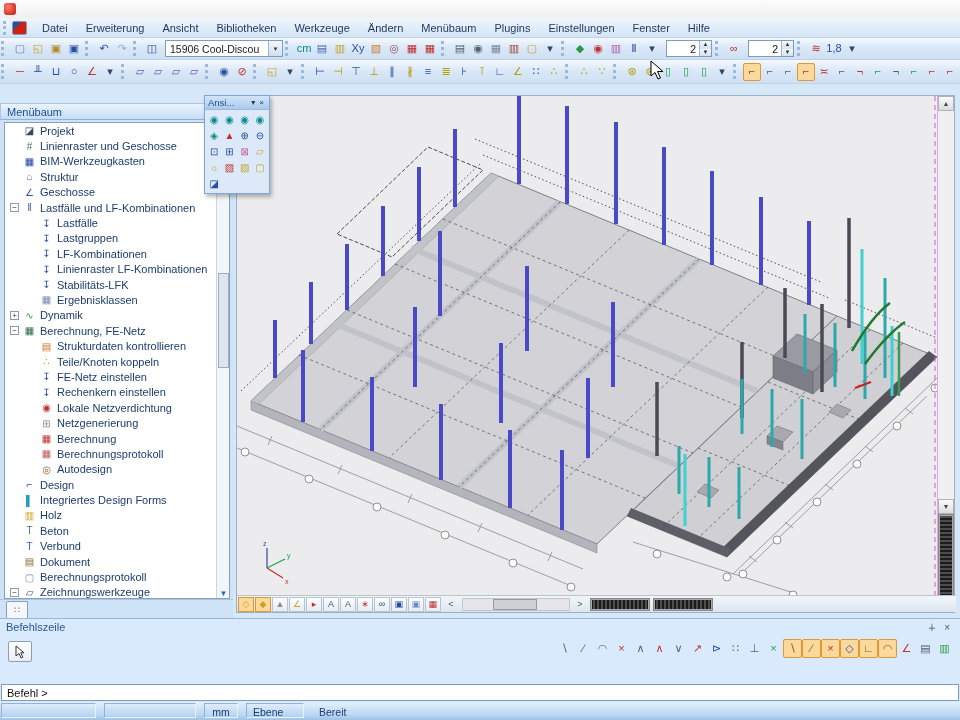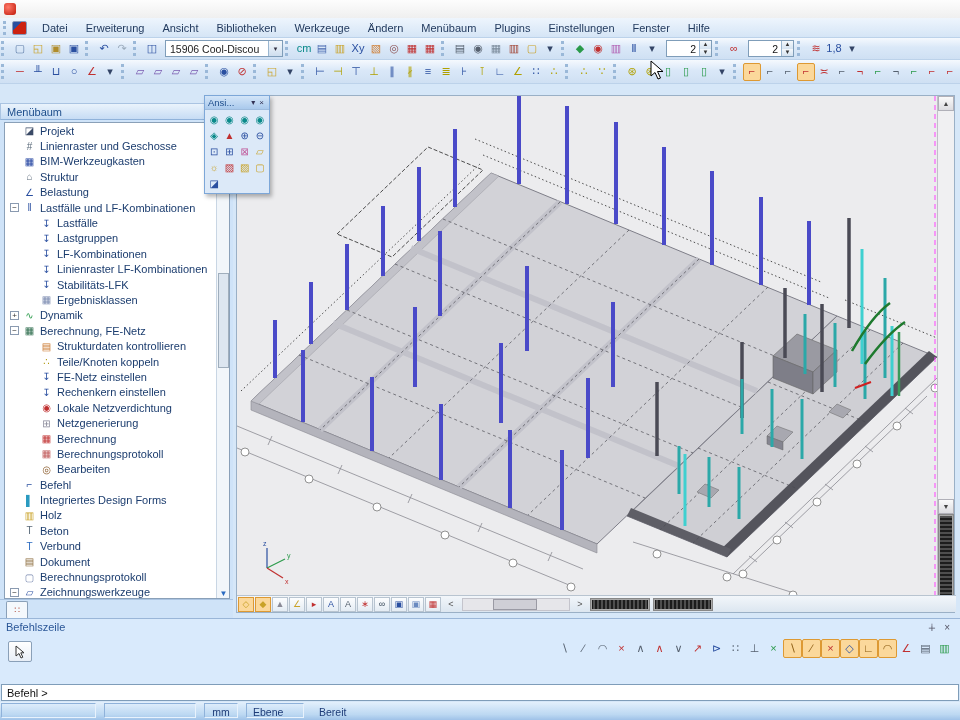--- a/index.html
+++ b/index.html
@@ -472,21 +472,21 @@
           <span class="tlab">BIM-Werkzeugkasten</span>
         </div>
         <div class="trow" style="padding-left: 5px;">
           <span class="texp"></span>
           <span class="tico" style="color: rgb(90, 106, 122);">⌂</span>
           <span class="tlab">Struktur</span>
         </div>
         <div class="trow" style="padding-left: 5px;">
           <span class="texp"></span>
           <span class="tico" style="color: rgb(42, 79, 160);">∠</span>
-          <span class="tlab">Belastung</span>
+          <span class="tlab">Geschosse</span>
         </div>
         <div class="trow" style="padding-left: 5px;">
           <span class="texp">−</span>
           <span class="tico" style="color: rgb(42, 79, 160);">‖</span>
           <span class="tlab">Lastfälle und LF-Kombinationen</span>
         </div>
         <div class="trow" style="padding-left: 22px;">
           <span class="texp"></span>
           <span class="tico" style="color: rgb(42, 79, 160);">↧</span>
           <span class="tlab">Lastfälle</span>
@@ -562,26 +562,26 @@
           <span class="tlab">Berechnung</span>
         </div>
         <div class="trow" style="padding-left: 22px;">
           <span class="texp"></span>
           <span class="tico" style="color: rgb(192, 90, 90);">▦</span>
           <span class="tlab">Berechnungsprotokoll</span>
         </div>
         <div class="trow" style="padding-left: 22px;">
           <span class="texp"></span>
           <span class="tico" style="color: rgb(138, 90, 42);">◎</span>
-          <span class="tlab">Bearbeiten</span>
+          <span class="tlab">Autodesign</span>
         </div>
         <div class="trow" style="padding-left: 5px;">
           <span class="texp"></span>
           <span class="tico" style="color: rgb(42, 79, 160);">⌐</span>
-          <span class="tlab">Befehl</span>
+          <span class="tlab">Design</span>
         </div>
         <div class="trow" style="padding-left: 5px;">
           <span class="texp"></span>
           <span class="tico" style="color: rgb(42, 154, 192);">▌</span>
           <span class="tlab">Integriertes Design Forms</span>
         </div>
         <div class="trow" style="padding-left: 5px;">
           <span class="texp"></span>
           <span class="tico" style="color: rgb(201, 162, 39);">▥</span>
           <span class="tlab">Holz</span>

